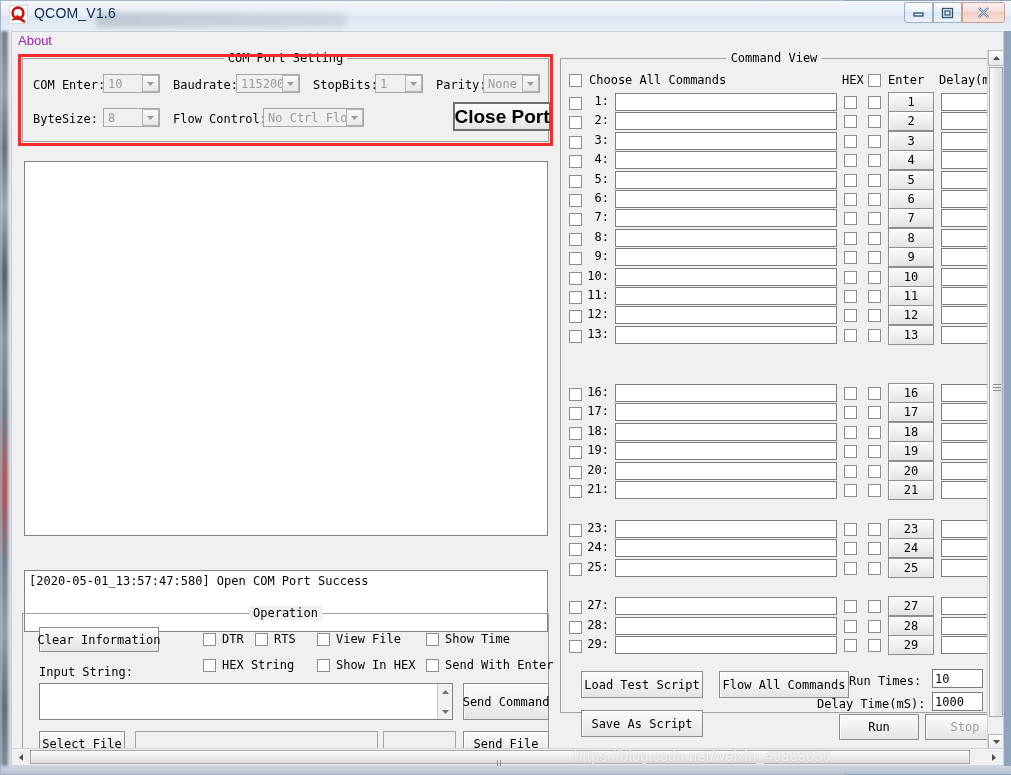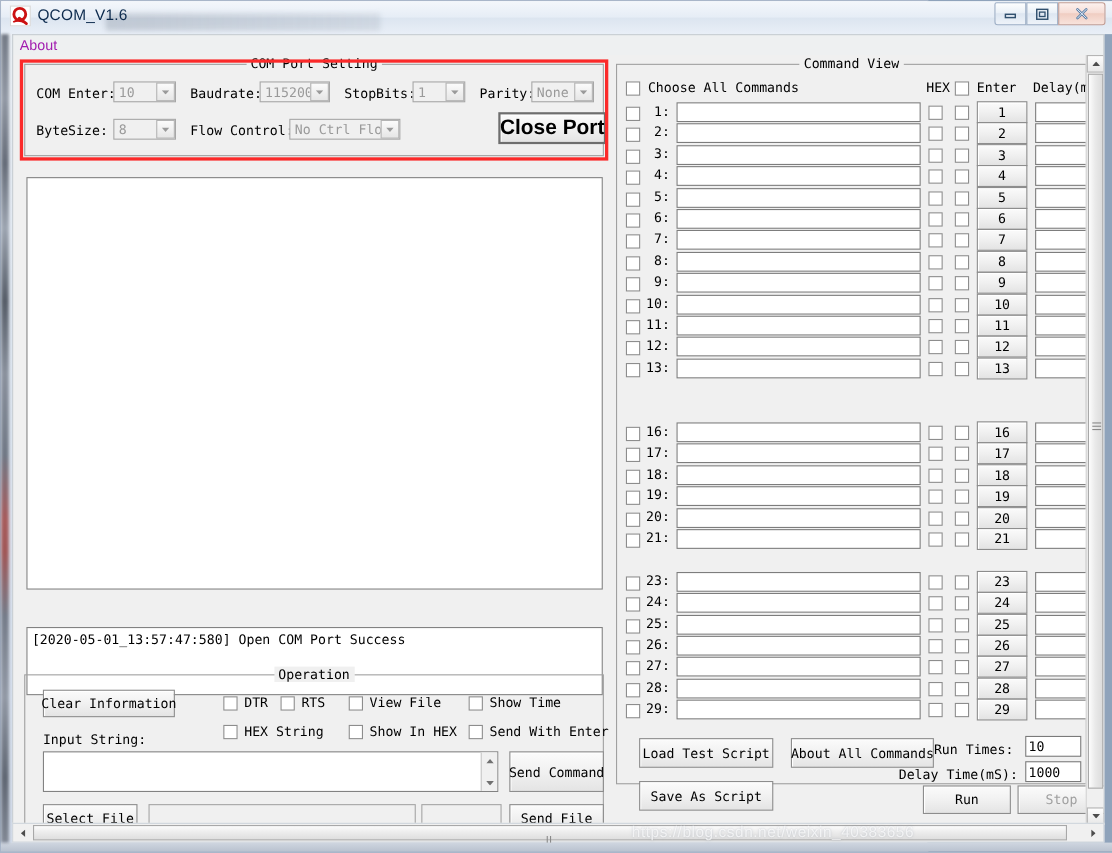--- a/index.html
+++ b/index.html
@@ -608,29 +608,20 @@
           </div>
           <div class="cmd-row" style="top: 465.6px;">
             <div class="cbx cmd-cbx"></div>
             <div class="cmd-num">25:</div>
             <div class="cmd-input"></div>
             <div class="cbx cmd-hex"></div>
             <div class="cbx cmd-ent"></div>
             <div class="cmd-btn">25</div>
             <div class="cmd-delay"></div>
           </div>
-          <div class="cmd-row" style="top: 485px;">
-            <div class="cbx cmd-cbx"></div>
-            <div class="cmd-num">26:</div>
-            <div class="cmd-input"></div>
-            <div class="cbx cmd-hex"></div>
-            <div class="cbx cmd-ent"></div>
-            <div class="cmd-btn">26</div>
-            <div class="cmd-delay"></div>
-          </div>
           <div class="cmd-row" style="top: 504.4px;">
             <div class="cbx cmd-cbx"></div>
             <div class="cmd-num">27:</div>
             <div class="cmd-input"></div>
             <div class="cbx cmd-hex"></div>
             <div class="cbx cmd-ent"></div>
             <div class="cmd-btn">27</div>
             <div class="cmd-delay"></div>
           </div>
           <div class="cmd-row" style="top: 523.8px;">
@@ -647,21 +638,21 @@
             <div class="cmd-num">29:</div>
             <div class="cmd-input"></div>
             <div class="cbx cmd-hex"></div>
             <div class="cbx cmd-ent"></div>
             <div class="cmd-btn">29</div>
             <div class="cmd-delay"></div>
           </div>
         </div>
 
       <div class="btn" style="left:20px; top:612px; width:122px; height:27px;">Load Test Script</div>
-      <div class="btn" style="left:158px; top:612px; width:130px; height:27px;">About All Commands</div>
+      <div class="btn" style="left:158px; top:612px; width:130px; height:27px;">Flow All Commands</div>
       <div class="btn" style="left:20px; top:651px; width:122px; height:27px;">Save As Script</div>
 
       <div class="lbl" style="left:288px; top:615px;">Run Times:</div>
       <div class="tinput" style="left:371px; top:610px; width:51px; height:19px;">10</div>
 
       <div class="lbl" style="left:256px; top:638px;">Delay Time(mS):</div>
       <div class="tinput" style="left:371px; top:633px; width:51px; height:19px;">1000</div>
 
       <div class="btn" style="left:278px; top:655px; width:80px; height:26px;">Run</div>
       <div class="btn disabled" style="left:364px; top:655px; width:80px; height:26px;">Stop</div>

